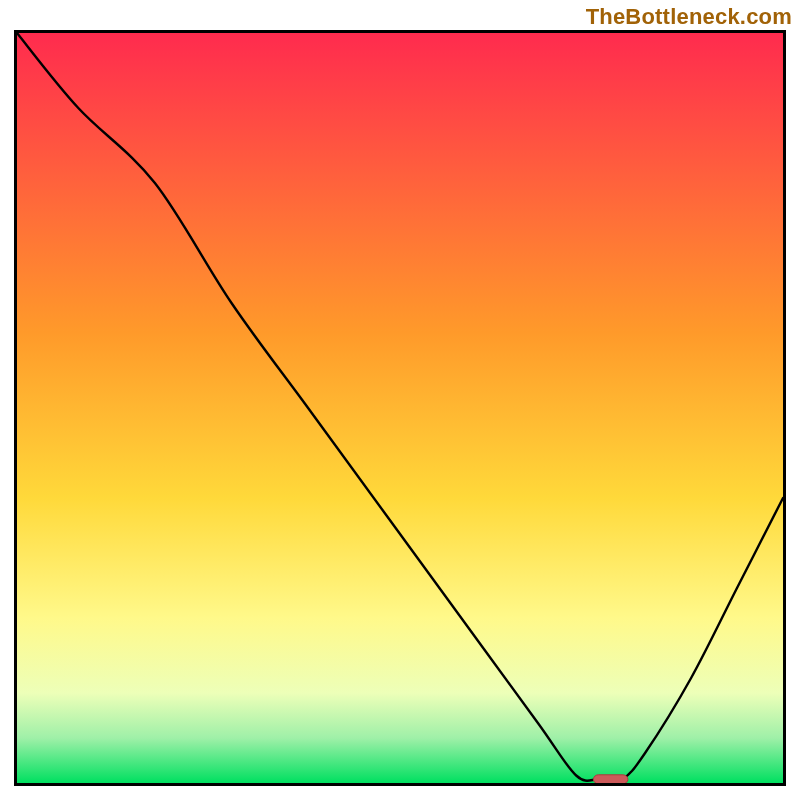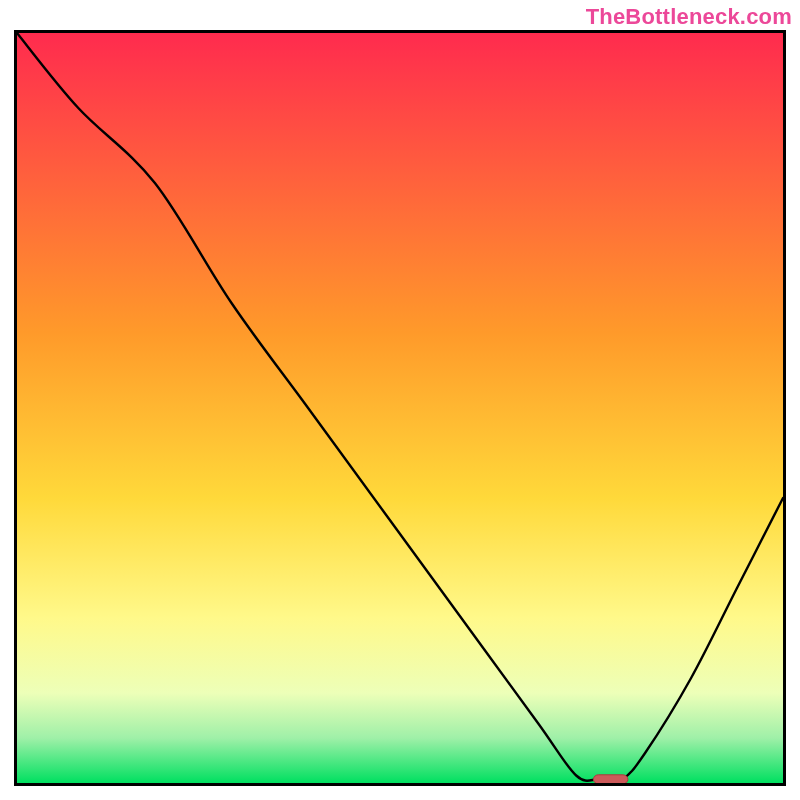--- a/index.html
+++ b/index.html
@@ -1,17 +1,17 @@
 <!DOCTYPE html>
 <html><head>
 <meta charset="utf-8">
 <style>
   html,body{margin:0;padding:0;width:800px;height:800px;background:#fff;font-family:Arial,Helvetica,sans-serif}
   .wrap{position:relative;width:800px;height:800px}
-  .watermark{position:absolute;top:4px;right:8px;font-size:22px;font-weight:600;color:#ec4899;letter-spacing:.2px}
+  .watermark{position:absolute;top:4px;right:8px;font-size:22px;font-weight:600;color:#a16207;letter-spacing:.2px}
   .plot-outer{position:absolute;left:14px;top:30px;width:772px;height:756px}
   svg{display:block}
 </style>
 </head>
 <body>
 
 <div class="wrap">
   <div class="watermark">TheBottleneck.com</div>
 
   <div class="plot-outer">

